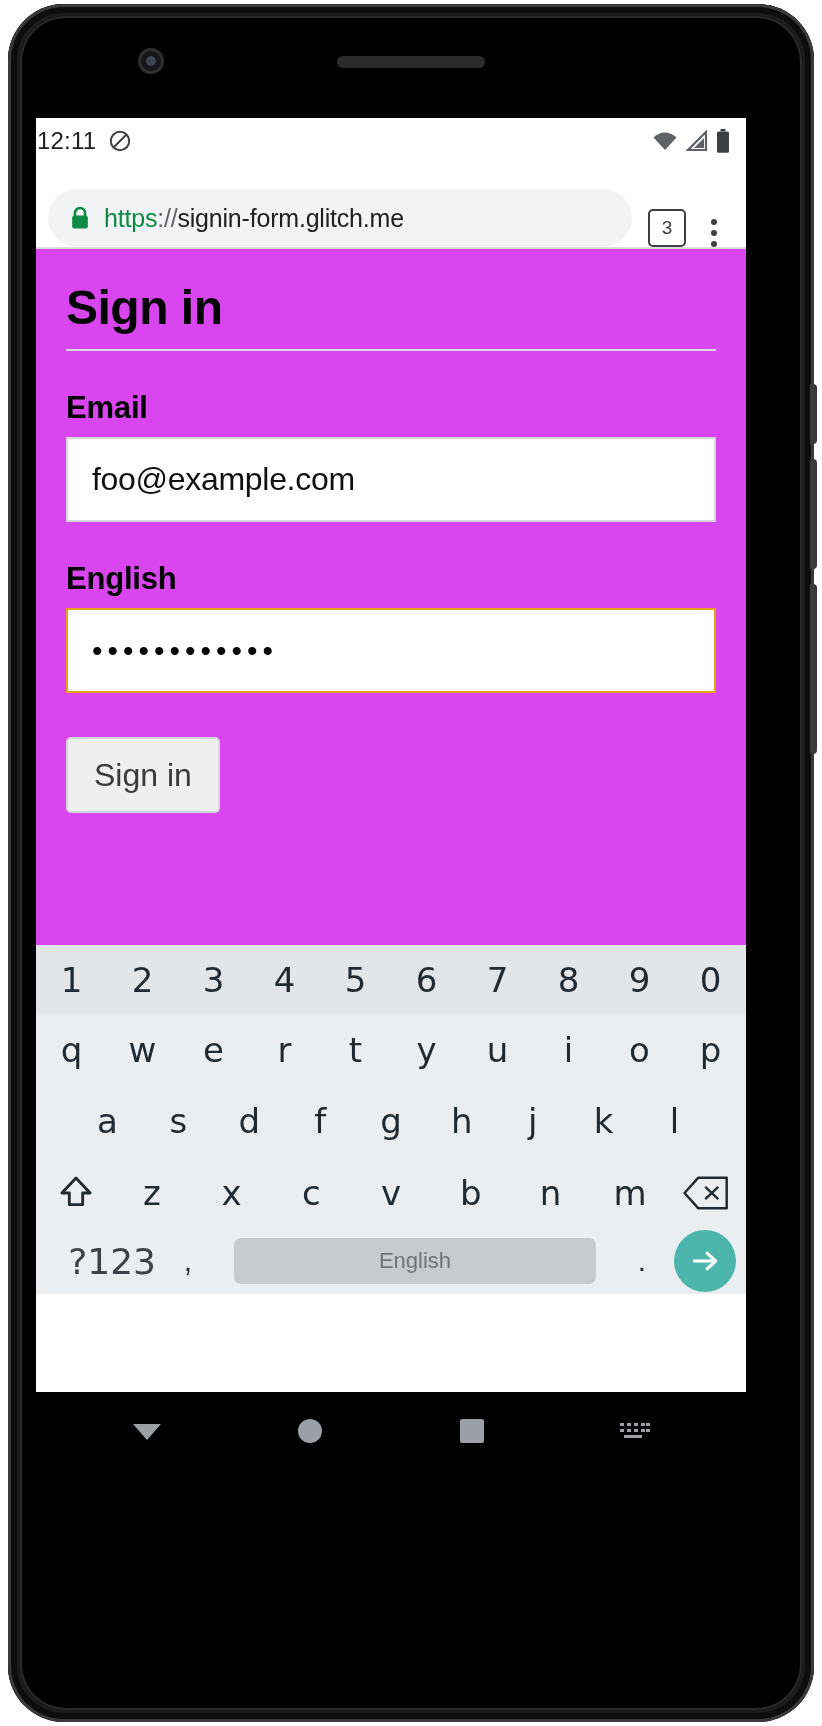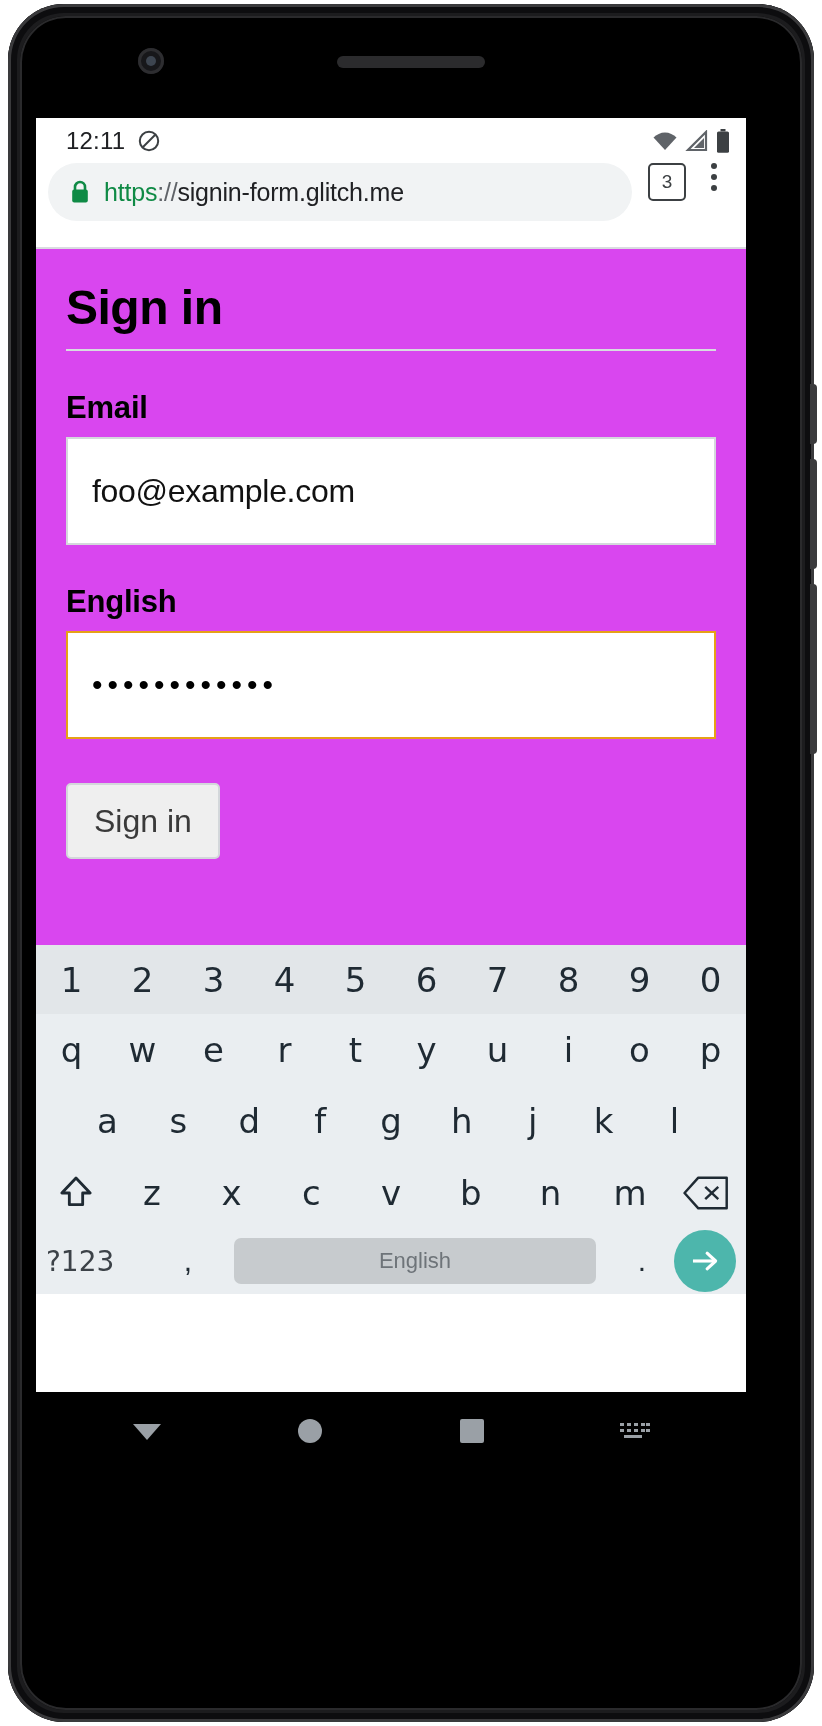--- a/index.html
+++ b/index.html
@@ -75,42 +75,42 @@
     width: 710px; height: 1274px;
     background: #ffffff;
     overflow: hidden;
   }
 
   
   .status-bar {
     height: 45px;
     display: flex;
     align-items: center;
-    padding: 0 16px 0 30px;
+    padding: 0 16px 0 1px;
     background: #ffffff;
   }
   .status-time {
     font-size: 24px;
     color: #202124;
     letter-spacing: 0.2px;
   }
   .status-left-icons { display: flex; align-items: center; gap: 10px; margin-left: 12px; }
   .status-right { margin-left: auto; display: flex; align-items: center; gap: 7px; }
 
   .icon-dnd { width: 24px; height: 24px; }
   .icon-wifi { width: 26px; height: 22px; }
   .icon-signal { width: 24px; height: 22px; }
   .icon-battery { width: 14px; height: 24px; }
 
   
   .browser-bar {
     height: 84px;
     background: #ffffff;
     display: flex;
-    align-items: flex-start;
+    align-items: flex-end;
     padding: 0 10px 0 12px;
     gap: 6px;
   }
   .omnibox {
     flex: 1;
     height: 58px;
     background: #f1f3f4;
     border-radius: 29px;
     display: flex;
     align-items: center;
@@ -180,21 +180,21 @@
 
   .field-group { margin-top: 39px; }
   .field-label {
     font-size: 31px;
     font-weight: bold;
     color: #000000;
     letter-spacing: -0.2px;
   }
   .text-input {
     margin-top: 11px;
-    height: 108px;
+    height: 85px;
     width: 100%;
     border: 2px solid #d4d8dc;
     background: #ffffff;
     display: flex;
     align-items: center;
     padding: 4px 24px;
     font-size: 32px;
     color: #111111;
     letter-spacing: -0.3px;
   }
@@ -252,24 +252,24 @@
   .kb-row.zrow { padding: 0 4px; }
 
   .kb-special {
     flex: 0 0 auto;
     width: 72px;
     display: flex;
     align-items: center;
     justify-content: center;
   }
   .kb-fn {
-    font-size: 28px;
+    font-size: 36px;
     color: #3c4248;
     width: 110px;
-    text-align: left;
+    text-align: right;
     flex: 0 0 auto;
     font-family: "DejaVu Sans", sans-serif;
   }
   .kb-punct {
     width: 64px;
     text-align: center;
     font-size: 30px;
     color: #1f2a33;
     flex: 0 0 auto;
   }

